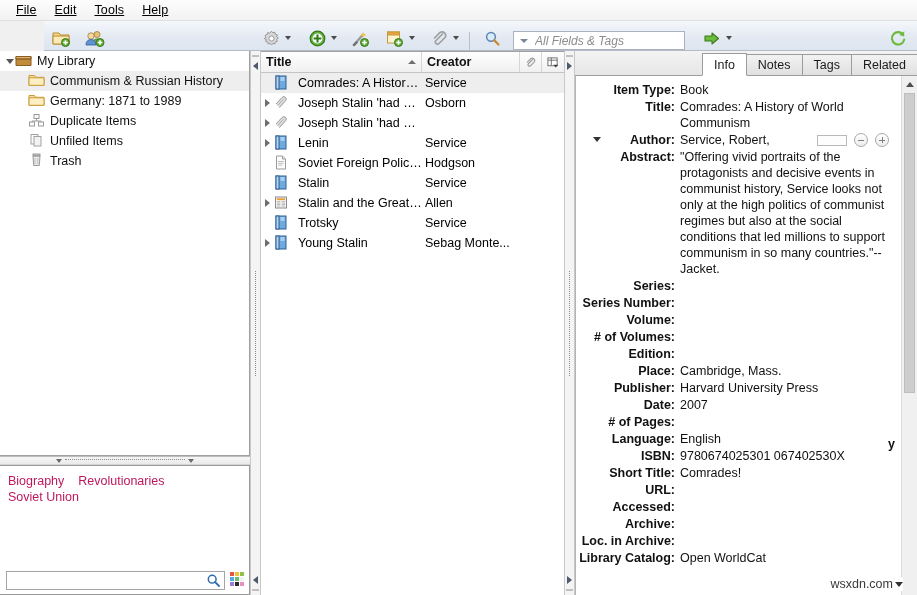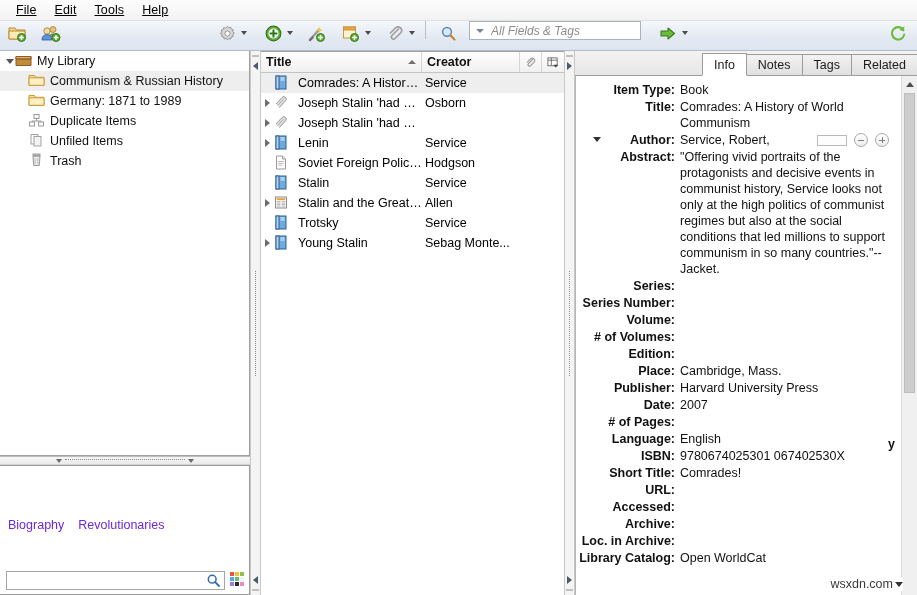--- a/index.html
+++ b/index.html
@@ -38,23 +38,24 @@
     letter-spacing: .1px;
   }
   .menu-item .ak { text-decoration: underline; }
 
   
   .toolbar {
     height: 30px;
     background: linear-gradient(#f4f7fb, #e3e9f2 60%, #dde5f0);
     border-bottom: 1px solid #b6bcc6;
     display: flex;
-    align-items: flex-start;
-    flex: 0 0 auto;
-    position: relative;
+    align-items: flex-end;
+    flex: 0 0 auto;
+    position: relative;
+    margin-left: 44px;
   }
   .tb-group { display: flex; align-items: center; }
   .tb-btn {
     width: 26px; height: 24px;
     display: flex; align-items: center; justify-content: center;
     position: relative;
   }
   .caret {
     width: 0; height: 0;
     border-left: 3.5px solid transparent;
@@ -167,24 +168,23 @@
     flex: 1 1 auto;
     padding: 7px 6px 4px 8px;
     display: flex;
     flex-wrap: wrap;
     align-content: flex-start;
     gap: 0 14px;
     overflow: hidden;
   }
   .tag {
     font-size: 12.5px;
-    color: #6d28d9;
+    color: #be185d;
     white-space: nowrap;
     line-height: 16px;
-    margin-top: 44px;
   }
   .tagsearchrow {
     height: 25px;
     flex: 0 0 auto;
     display: flex;
     align-items: center;
     padding: 0 4px 3px 6px;
     gap: 4px;
   }
   .tagsearch {

